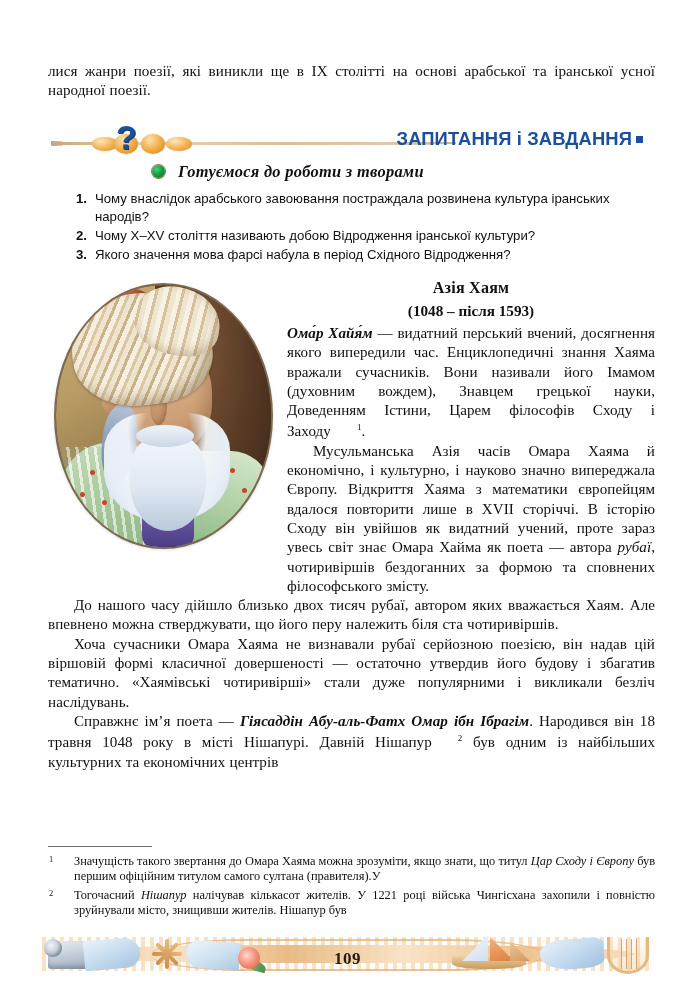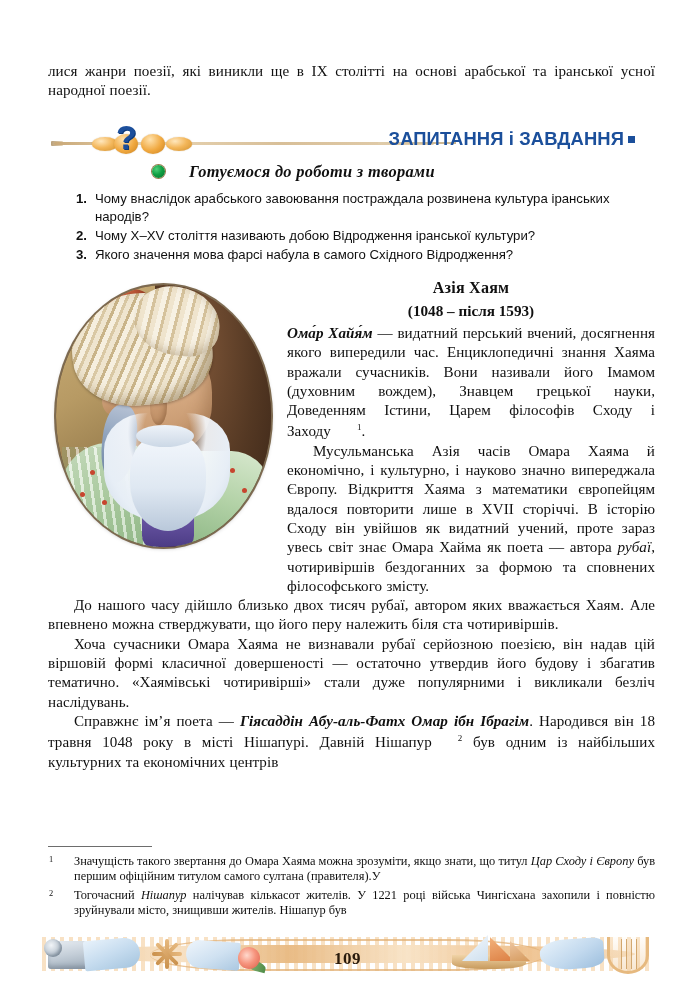--- a/index.html
+++ b/index.html
@@ -80,21 +80,21 @@
     left:68px; top:-2px;
     font-family:"Liberation Sans","DejaVu Sans",sans-serif;
     font-size:34px;
     font-weight:bold;
     color:#1c4f9c;
     text-shadow:1px 1px 0 #0e3a7a;
     line-height:1;
   }
   .rubric-title{
     position:absolute;
-    right:20px; top:6px;
+    right:12px; top:6px;
     font-family:"Liberation Sans","DejaVu Sans",sans-serif;
     font-size:18.4px;
     font-weight:bold;
     color:#1b4f9b;
     letter-spacing:0.1px;
     white-space:nowrap;
   }
   .rubric-title .endcap{
     display:inline-block;
     width:7px;height:7px;
@@ -102,21 +102,21 @@
     margin-left:4px;
     vertical-align:2px;
   }
 
   
   .subhead{
     margin-top:6px;
     margin-left:104px;
     display:flex;
     align-items:center;
-    gap:24px;
+    gap:13px;
   }
   .subhead .dot{
     width:13px;height:13px;border-radius:50%;
     background:radial-gradient(circle at 35% 32%,#4fd07a 0%,#11a043 45%,#05702c 100%);
     box-shadow:0 0 0 1px #9a7a4c;
     flex:0 0 auto;
   }
   .subhead .txt{
     font-size:16.4px;
     font-weight:bold;
@@ -523,21 +523,21 @@
       <li>
         <span class="num">1.</span>
         <span>Чому внаслідок арабського завоювання постраждала розвинена культура іранських народів?</span>
       </li>
       <li>
         <span class="num">2.</span>
         <span>Чому X–XV століття називають добою Відродження іранської культури?</span>
       </li>
       <li>
         <span class="num">3.</span>
-        <span>Якого значення мова фарсі набула в самого Східного Відродження?</span>
+        <span>Якого значення мова фарсі набула в період Східного Відродження?</span>
       </li>
     </ol>
 
     <div class="figwrap clearfix">
 
       <div class="portrait">
         <div class="oval">
           <div class="bg-left"></div>
           <div class="bg-right"></div>
           <div class="robe-l"></div>

